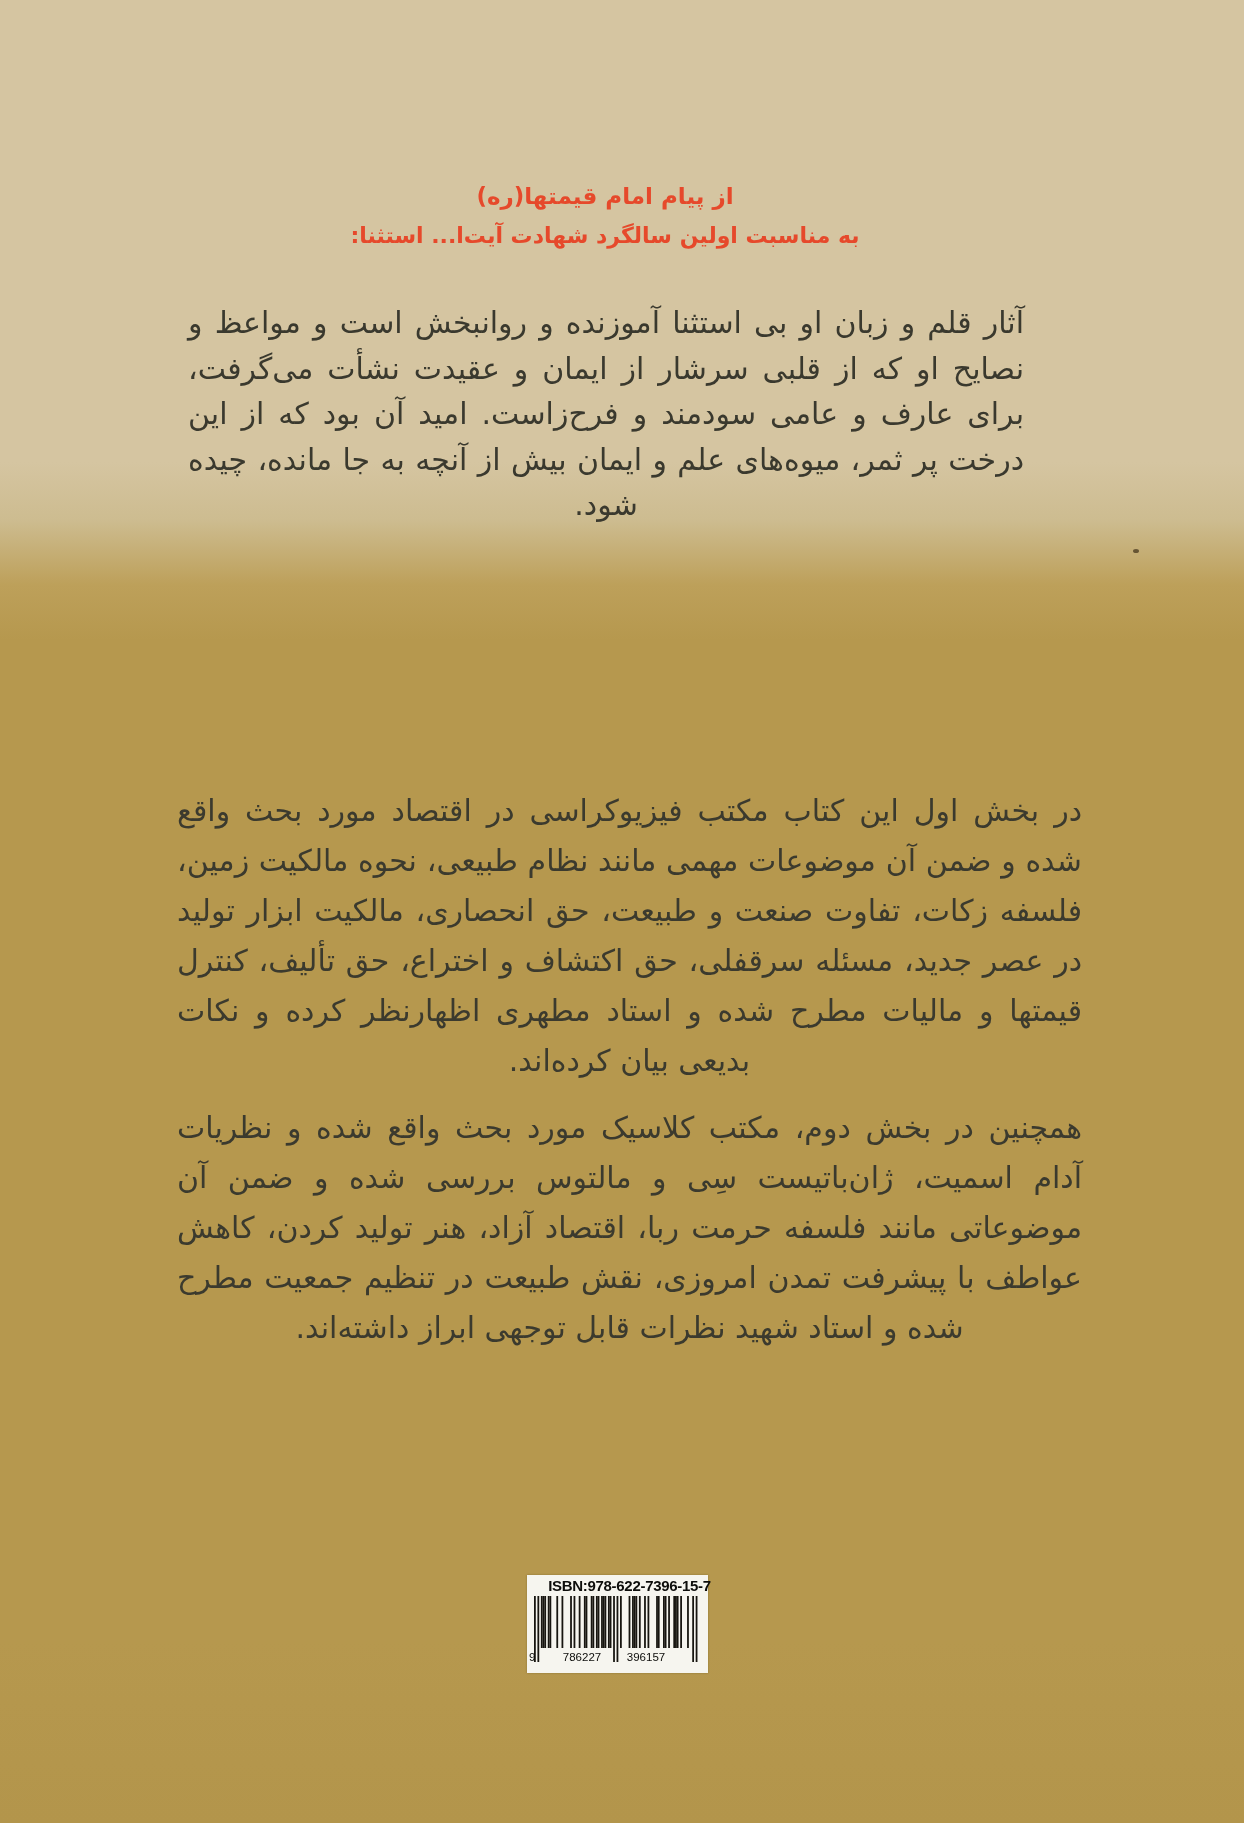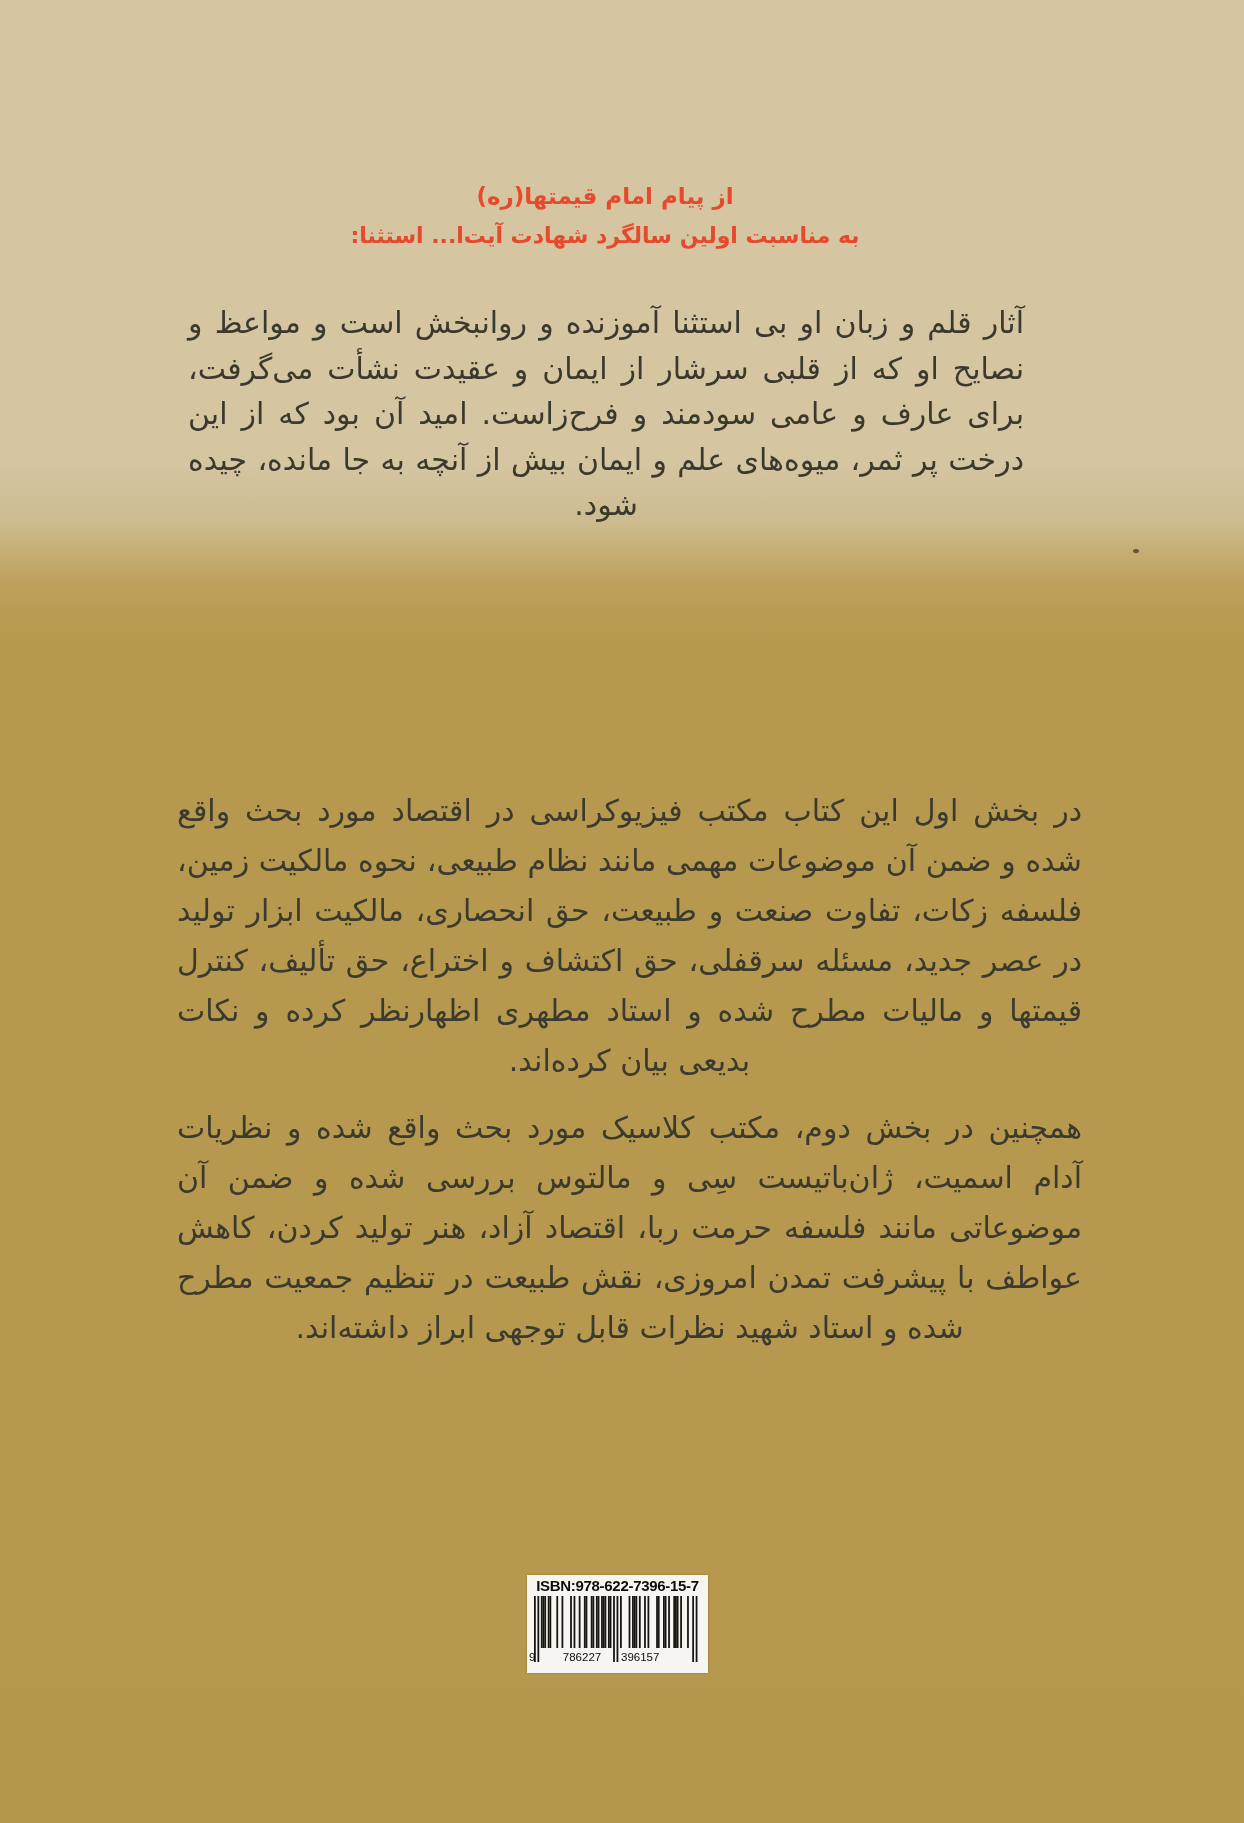--- a/index.html
+++ b/index.html
@@ -73,31 +73,32 @@
   }
   .isbn-text{
     position:absolute;top:2px;left:0;width:100%;
     text-align:center;
     font-family:"Liberation Sans", sans-serif;
     font-weight:bold;
     font-size:15px;
     letter-spacing:-0.3px;
     color:#0d0d0b;
     white-space:nowrap;
+    padding-left:12px;
   }
   .barcode-svg{position:absolute;left:7px;top:21px;}
   .barcode-digit{
     position:absolute;
     font-family:"Liberation Sans", sans-serif;
     font-size:11.5px;
     color:#0d0d0b;
   }
   .bd-left{left:2px;top:76px;}
   .bd-g1{left:24px;top:76px;width:62px;text-align:center;}
-  .bd-g2{left:94px;top:76px;width:62px;}
+  .bd-g2{left:88px;top:76px;width:62px;text-align:center;}
   
   .speck{
     position:absolute;
     left:1133px;top:549px;
     width:6px;height:4px;
     border-radius:50%;
     background:rgba(70,55,30,.75);
   }
 </style>
 </head>

